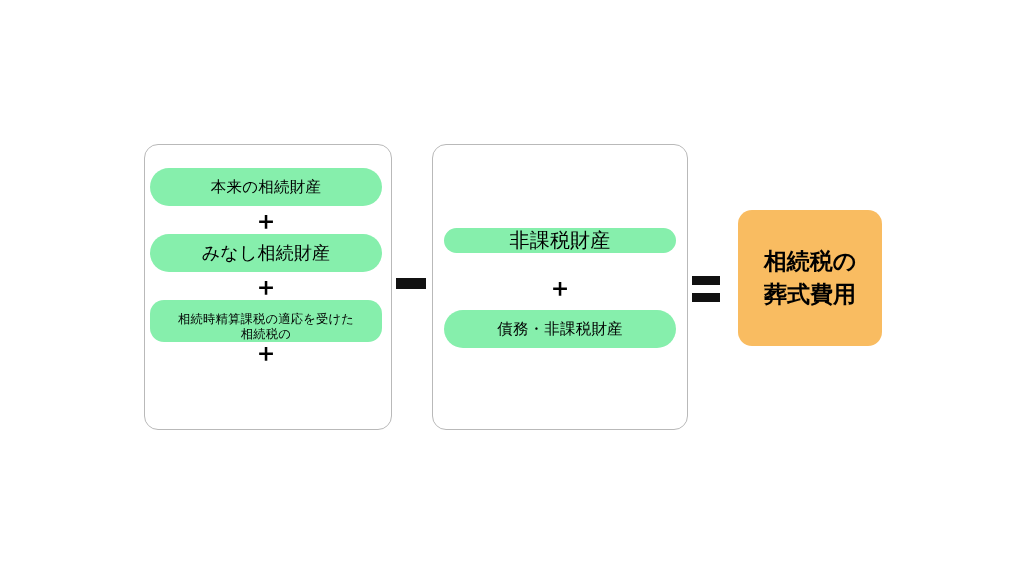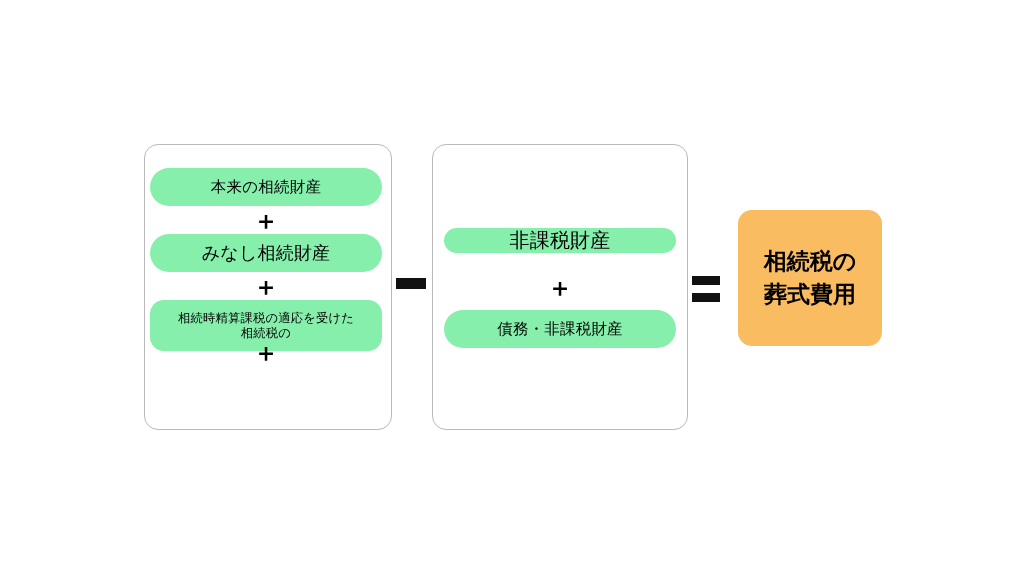--- a/index.html
+++ b/index.html
@@ -66,21 +66,21 @@
   .pill .line {
     display: block;
     white-space: nowrap;
   }
 
   
   .pill.p1 { left: 150px; width: 232px; }
 
   #pill-honrai   { top: 168px;  height: 38px; font-size: 15.5px; }
   #pill-minashi  { top: 234px;  height: 38px; font-size: 18px; }
-  #pill-seisan   { top: 300px;  height: 51px; font-size: 12.3px; border-radius: 14px; }
+  #pill-seisan   { top: 300px;  height: 42px; font-size: 12.3px; border-radius: 14px; justify-content: flex-end; }
   #pill-seizen   { top: 360px;  height: 42px; font-size: 12.3px; border-radius: 14px; }
 
   
   .pill.p2 { left: 444px; width: 232px; }
 
   #pill-hikazei  { top: 228px; height: 25px; font-size: 20px; }
   #pill-saimu    { top: 310px; height: 38px; font-size: 15.5px; }
 
   
   .plus-op {

